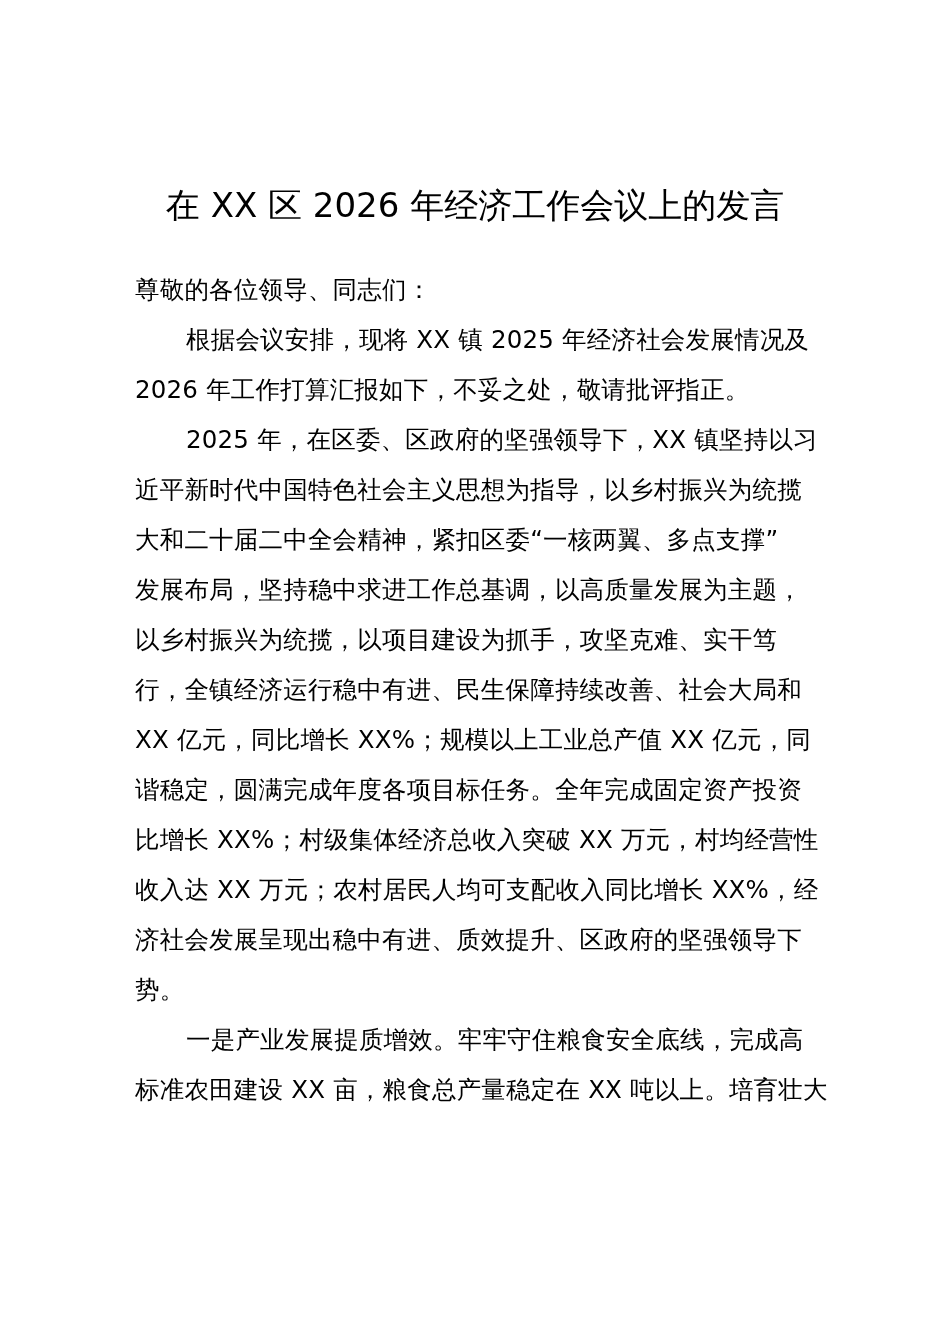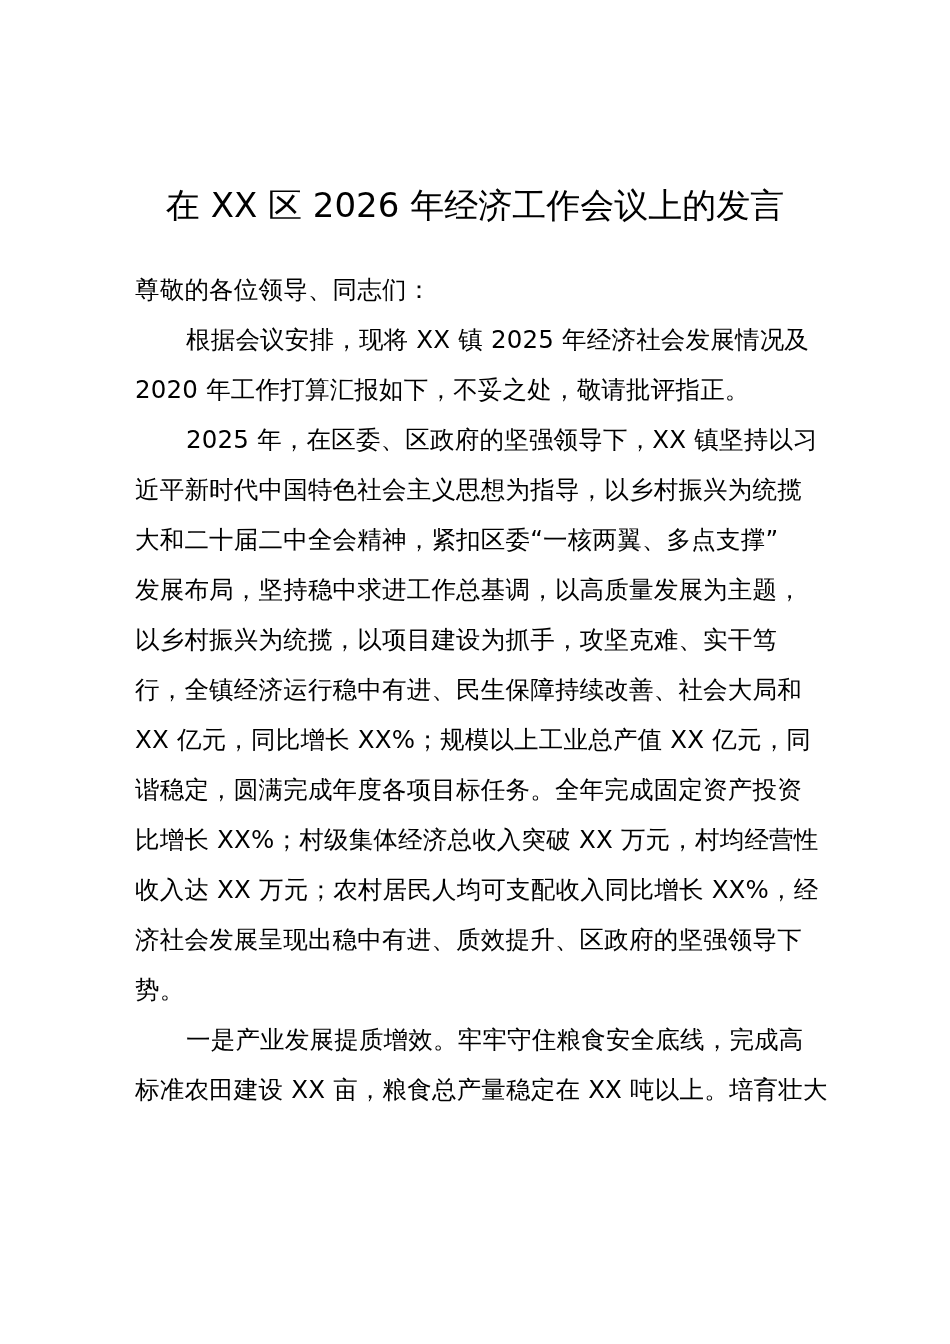--- a/index.html
+++ b/index.html
@@ -61,21 +61,21 @@
 <div class="page">
 
   <h1 class="title">在 XX 区 2026 年经济工作会议上的发言</h1>
 
   <div class="body">
 
     <span class="line">尊敬的各位领导、同志们：</span>
 
     <div>
       <span class="line indent">根据会议安排，现将 XX 镇 2025 年经济社会发展情况及</span>
-      <span class="line">2020 年工作打算汇报如下，不妥之处，敬请批评指正。</span>
+      <span class="line">2026 年工作打算汇报如下，不妥之处，敬请批评指正。</span>
     </div>
 
     <div>
       <span class="line indent">2025 年，在区委、区政府的坚强领导下，XX 镇坚持以习</span>
       <span class="line">近平新时代中国特色社会主义思想为指导，以乡村振兴为统揽</span>
       <span class="line">大和二十届二中全会精神，紧扣区委“一核两翼、多点支撑”</span>
       <span class="line">发展布局，坚持稳中求进工作总基调，以高质量发展为主题，</span>
       <span class="line">以乡村振兴为统揽，以项目建设为抓手，攻坚克难、实干笃</span>
       <span class="line">行，全镇经济运行稳中有进、民生保障持续改善、社会大局和</span>
       <span class="line">XX 亿元，同比增长 XX%；规模以上工业总产值 XX 亿元，同</span>

